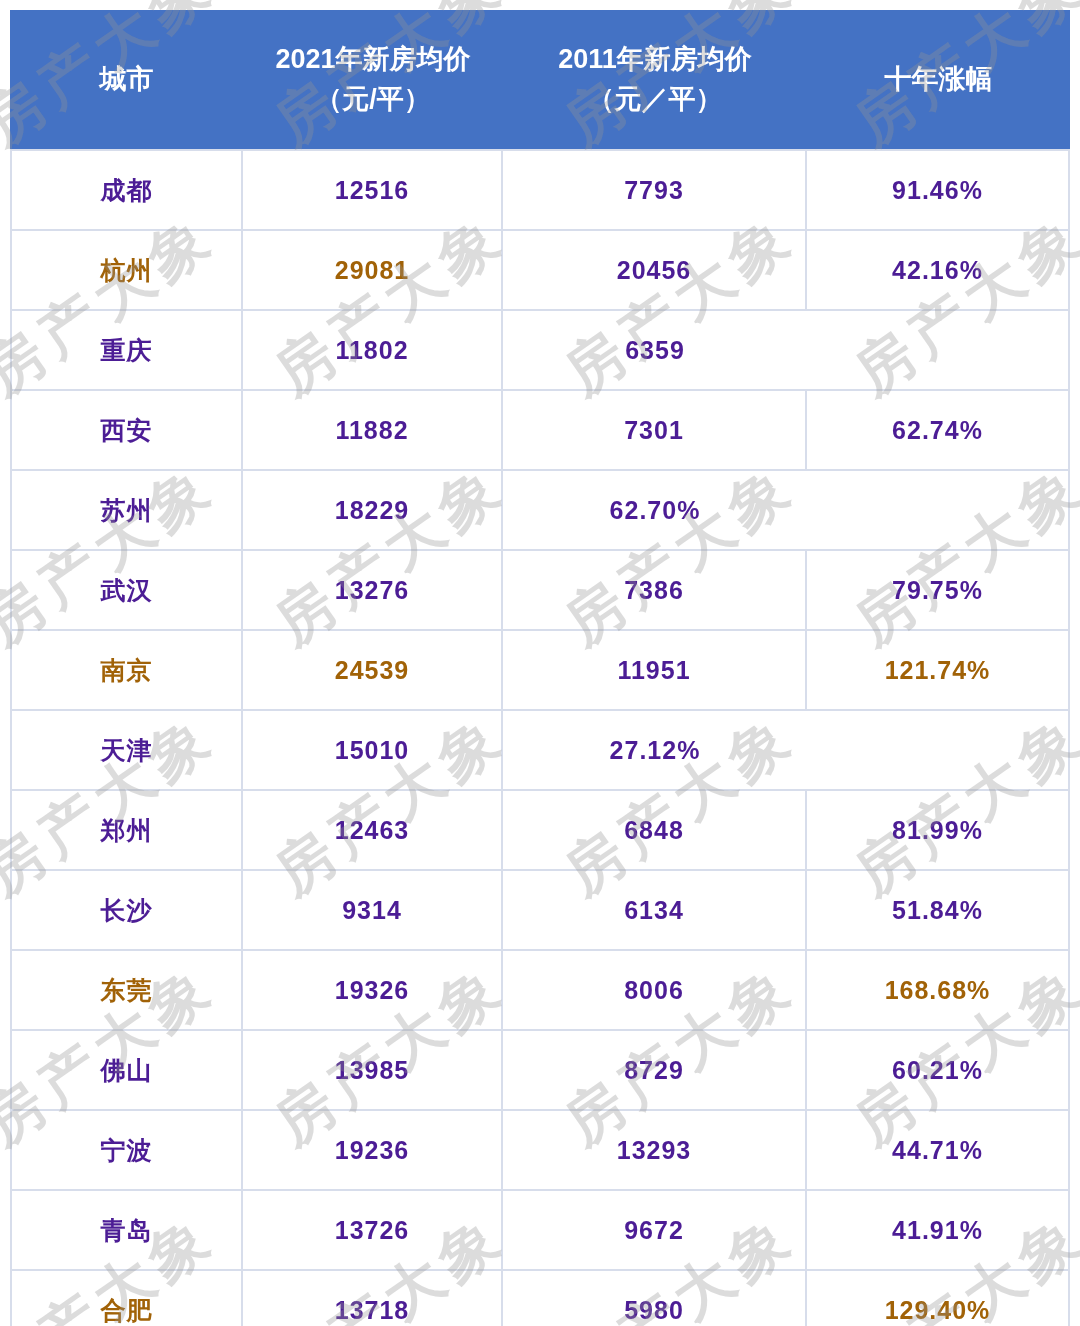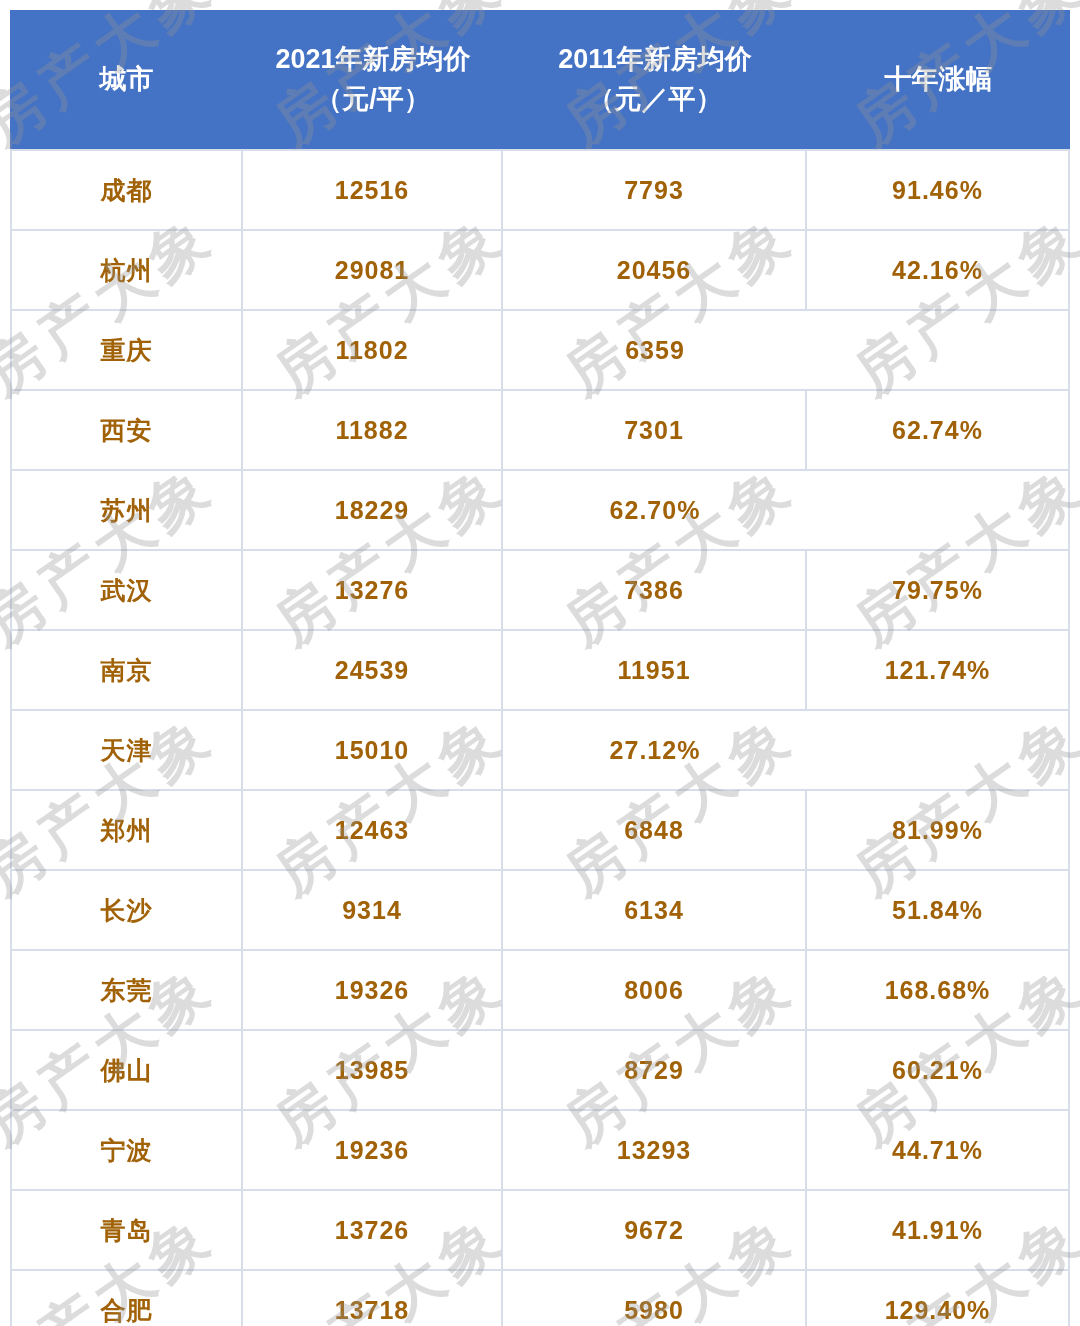--- a/index.html
+++ b/index.html
@@ -21,21 +21,21 @@
   .tbody{
     border:2px solid #D7DDEB;border-top:2px solid #D7DDEB;
   }
   .tr{
     display:grid;grid-template-columns:231px 260px 304px 261px;
     height:78px;border-bottom:2px solid #D7DDEB;
   }
   .tr:last-child{border-bottom:none;}
   .td{
     display:flex;align-items:center;justify-content:center;
-    font-size:25px;font-weight:700;color:#a16207;
+    font-size:25px;font-weight:700;color:#4c1d95;
     border-right:2px solid #D7DDEB;letter-spacing:1px;
   }
   .td:last-child{border-right:none;}
   .td.red{color:#a16207;}
   .watermark-layer{
     position:absolute;left:0;top:0;width:1080px;height:1326px;
     pointer-events:none;z-index:5;overflow:hidden;
   }
   .wm{
     position:absolute;transform:translate(-50%,-50%) rotate(-35deg);

